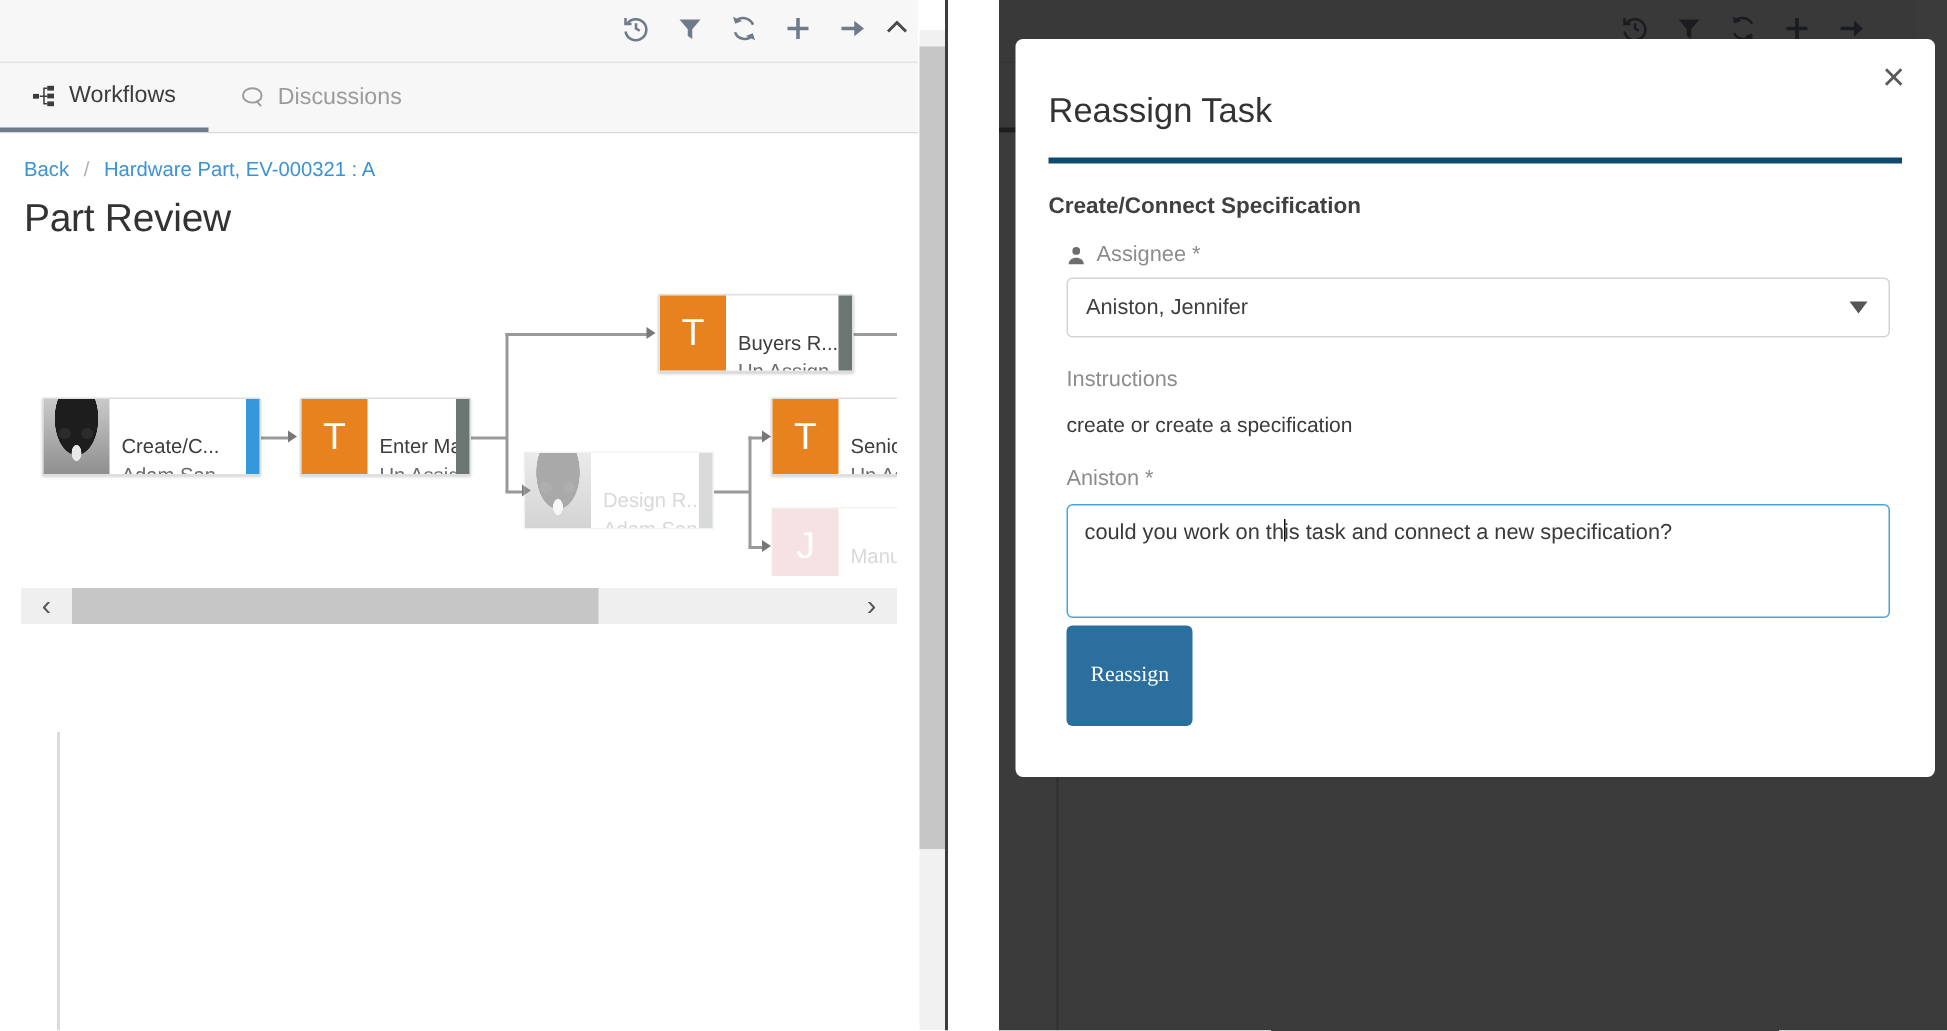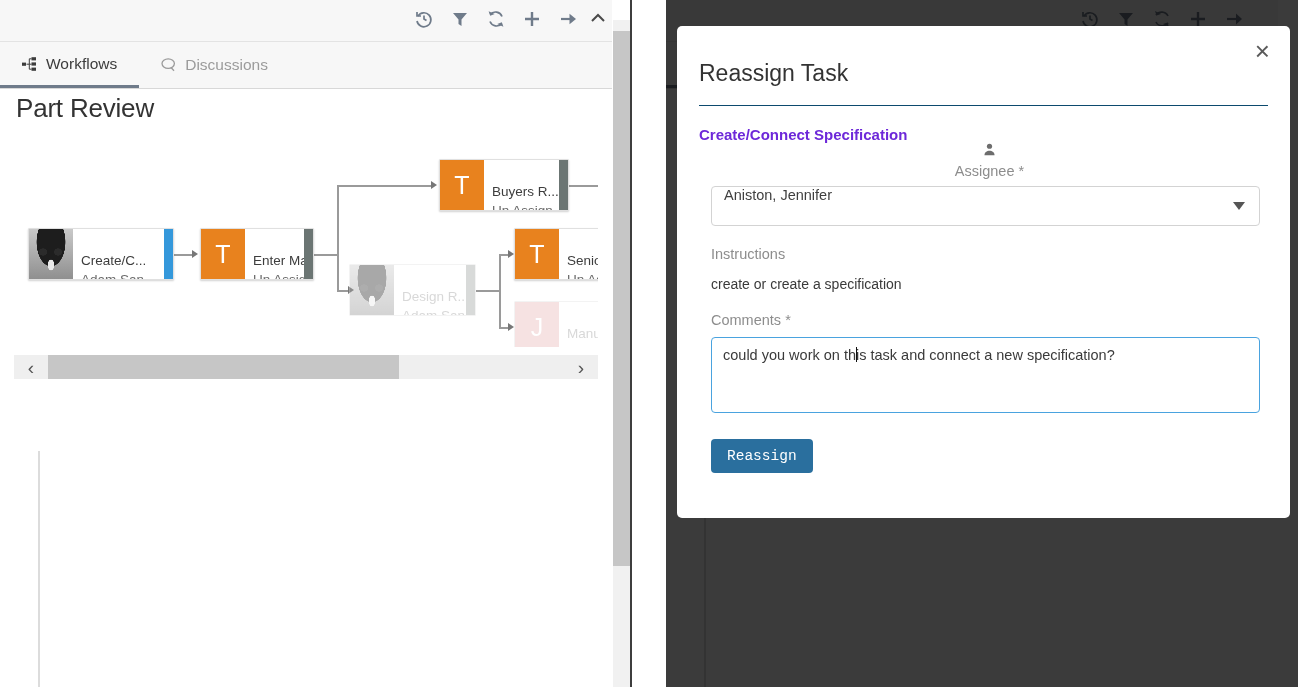--- a/index.html
+++ b/index.html
@@ -126,47 +126,47 @@
     position:absolute;left:677px;top:26px;width:613px;height:492px;
     background:#fff;border-radius:5px;z-index:60;box-sizing:border-box;
     padding:0 22px;
   }
   .modal-close{
     position:absolute;right:20px;top:12px;font-size:26px;line-height:1;
     color:#5a5a5a;cursor:pointer;font-weight:400;
   }
   .modal-title{
     font-size:23px;color:#333;font-weight:400;padding:34px 0 18px 0;margin:0;
-    border-bottom:1px solid #0c4a6e;
+    border-bottom:4px solid #0c4a6e;
   }
   .modal-body{padding-top:20px;}
-  .m-section{font-size:15px;color:#6d28d9;font-weight:700;}
-  .m-label{font-size:14.5px;color:#8d8d8d;display:flex;align-items:center;gap:7px;margin:0 0 7px 12px;flex-direction:column;}
+  .m-section{font-size:15px;color:#404040;font-weight:700;margin-bottom:16px;}
+  .m-label{font-size:14.5px;color:#8d8d8d;display:flex;align-items:center;gap:7px;margin:0 0 7px 12px;}
   .m-label svg{width:13px;height:13px;display:block;fill:#6d6d6d;}
   .m-select{
     margin:0 0 0 12px;width:549px;height:40px;box-sizing:border-box;
     border:1px solid #d3d3d3;border-radius:4px;background:#fff;
-    display:flex;align-items:flex-start;padding:0 12px;cursor:pointer;
+    display:flex;align-items:center;padding:0 12px;cursor:pointer;
     font-size:14.5px;color:#3f3f3f;position:relative;
   }
   .m-caret{position:absolute;right:14px;top:15px;width:0;height:0;
     border-left:6px solid transparent;border-right:6px solid transparent;border-top:8px solid #555;}
   .m-sublabel{font-size:14.5px;color:#8d8d8d;margin:20px 0 0 12px;}
   .m-text{font-size:14px;color:#3a3a3a;margin:14px 0 0 12px;}
   .m-textarea{
     margin:9px 0 0 12px;width:549px;height:76px;box-sizing:border-box;
     border:1px solid #4aa3df;border-radius:4px;background:#fff;
     padding:9px 11px;font-size:14.5px;color:#3a3a3a;position:relative;
     font-family:"Liberation Sans", sans-serif;
   }
   .caret-bar{display:inline-block;width:1px;height:15px;background:#111;
     vertical-align:-2px;margin:0 -0.5px;}
   .btn-primary{
-    margin:26px 0 0 12px;background:#2a6f9e;color:#fff;border:none;border-radius:4px;
-    font-size:14.5px;padding:9px 16px;cursor:pointer;font-family:Liberation Mono, monospace;
+    margin:5px 0 0 12px;background:#2a6f9e;color:#fff;border:none;border-radius:4px;
+    font-size:14.5px;padding:25px 16px;cursor:pointer;font-family:Liberation Serif, serif;
   }
 </style>
 </head>
 <body>
 
 <div class="app-panel ghost">
   <div class="toolbar">
     <div class="toolbar-icons">
       <span class="tb-ic">
           <svg viewBox="0 0 20 20">
@@ -377,20 +377,25 @@
           <svg viewBox="0 0 16 16">
             <ellipse cx="7.2" cy="6.6" rx="6.2" ry="4.8" fill="none" stroke="#9b9b9b" stroke-width="1.3"></ellipse>
             <path stroke="#9b9b9b" stroke-width="1.3" fill="none" d="M9.8 10.3l3.2 3.4"></path>
           </svg>
         </span>
       <span>Discussions</span>
     </div>
   </div>
 
   <div class="content">
+    <div class="breadcrumb">
+      <a href="#">Back</a>
+      <span class="sep">/</span>
+      <a href="#">Hardware Part, EV-000321 : A</a>
+    </div>
 
     <h1 class="page-title">Part Review</h1>
 
     <div class="wf-canvas">
       <div class="wf-inner">
         <div class="wire h" style="left:160px;top:114px;width:20px;"></div>
         <div class="arrow" style="left:178px;top:110px;"></div>
         <div class="wire h" style="left:300px;top:114px;width:24px;"></div>
         <div class="wire v" style="left:323px;top:45px;height:106px;"></div>
         <div class="wire h" style="left:323px;top:45px;width:96px;"></div>
@@ -498,19 +503,19 @@
     </div>
 
     <div class="m-select">
       <span>Aniston, Jennifer</span>
       <span class="m-caret"></span>
     </div>
 
     <div class="m-sublabel">Instructions</div>
     <div class="m-text">create or create a specification</div>
 
-    <div class="m-sublabel">Comments *</div>
+    <div class="m-sublabel">Aniston *</div>
 
     <div class="m-textarea"><span>could you work on th</span><span class="caret-bar"></span><span>is task and connect a new specification?</span></div>
 
     <button class="btn-primary">Reassign</button>
   </div>
 </div>
 
 </body></html>

